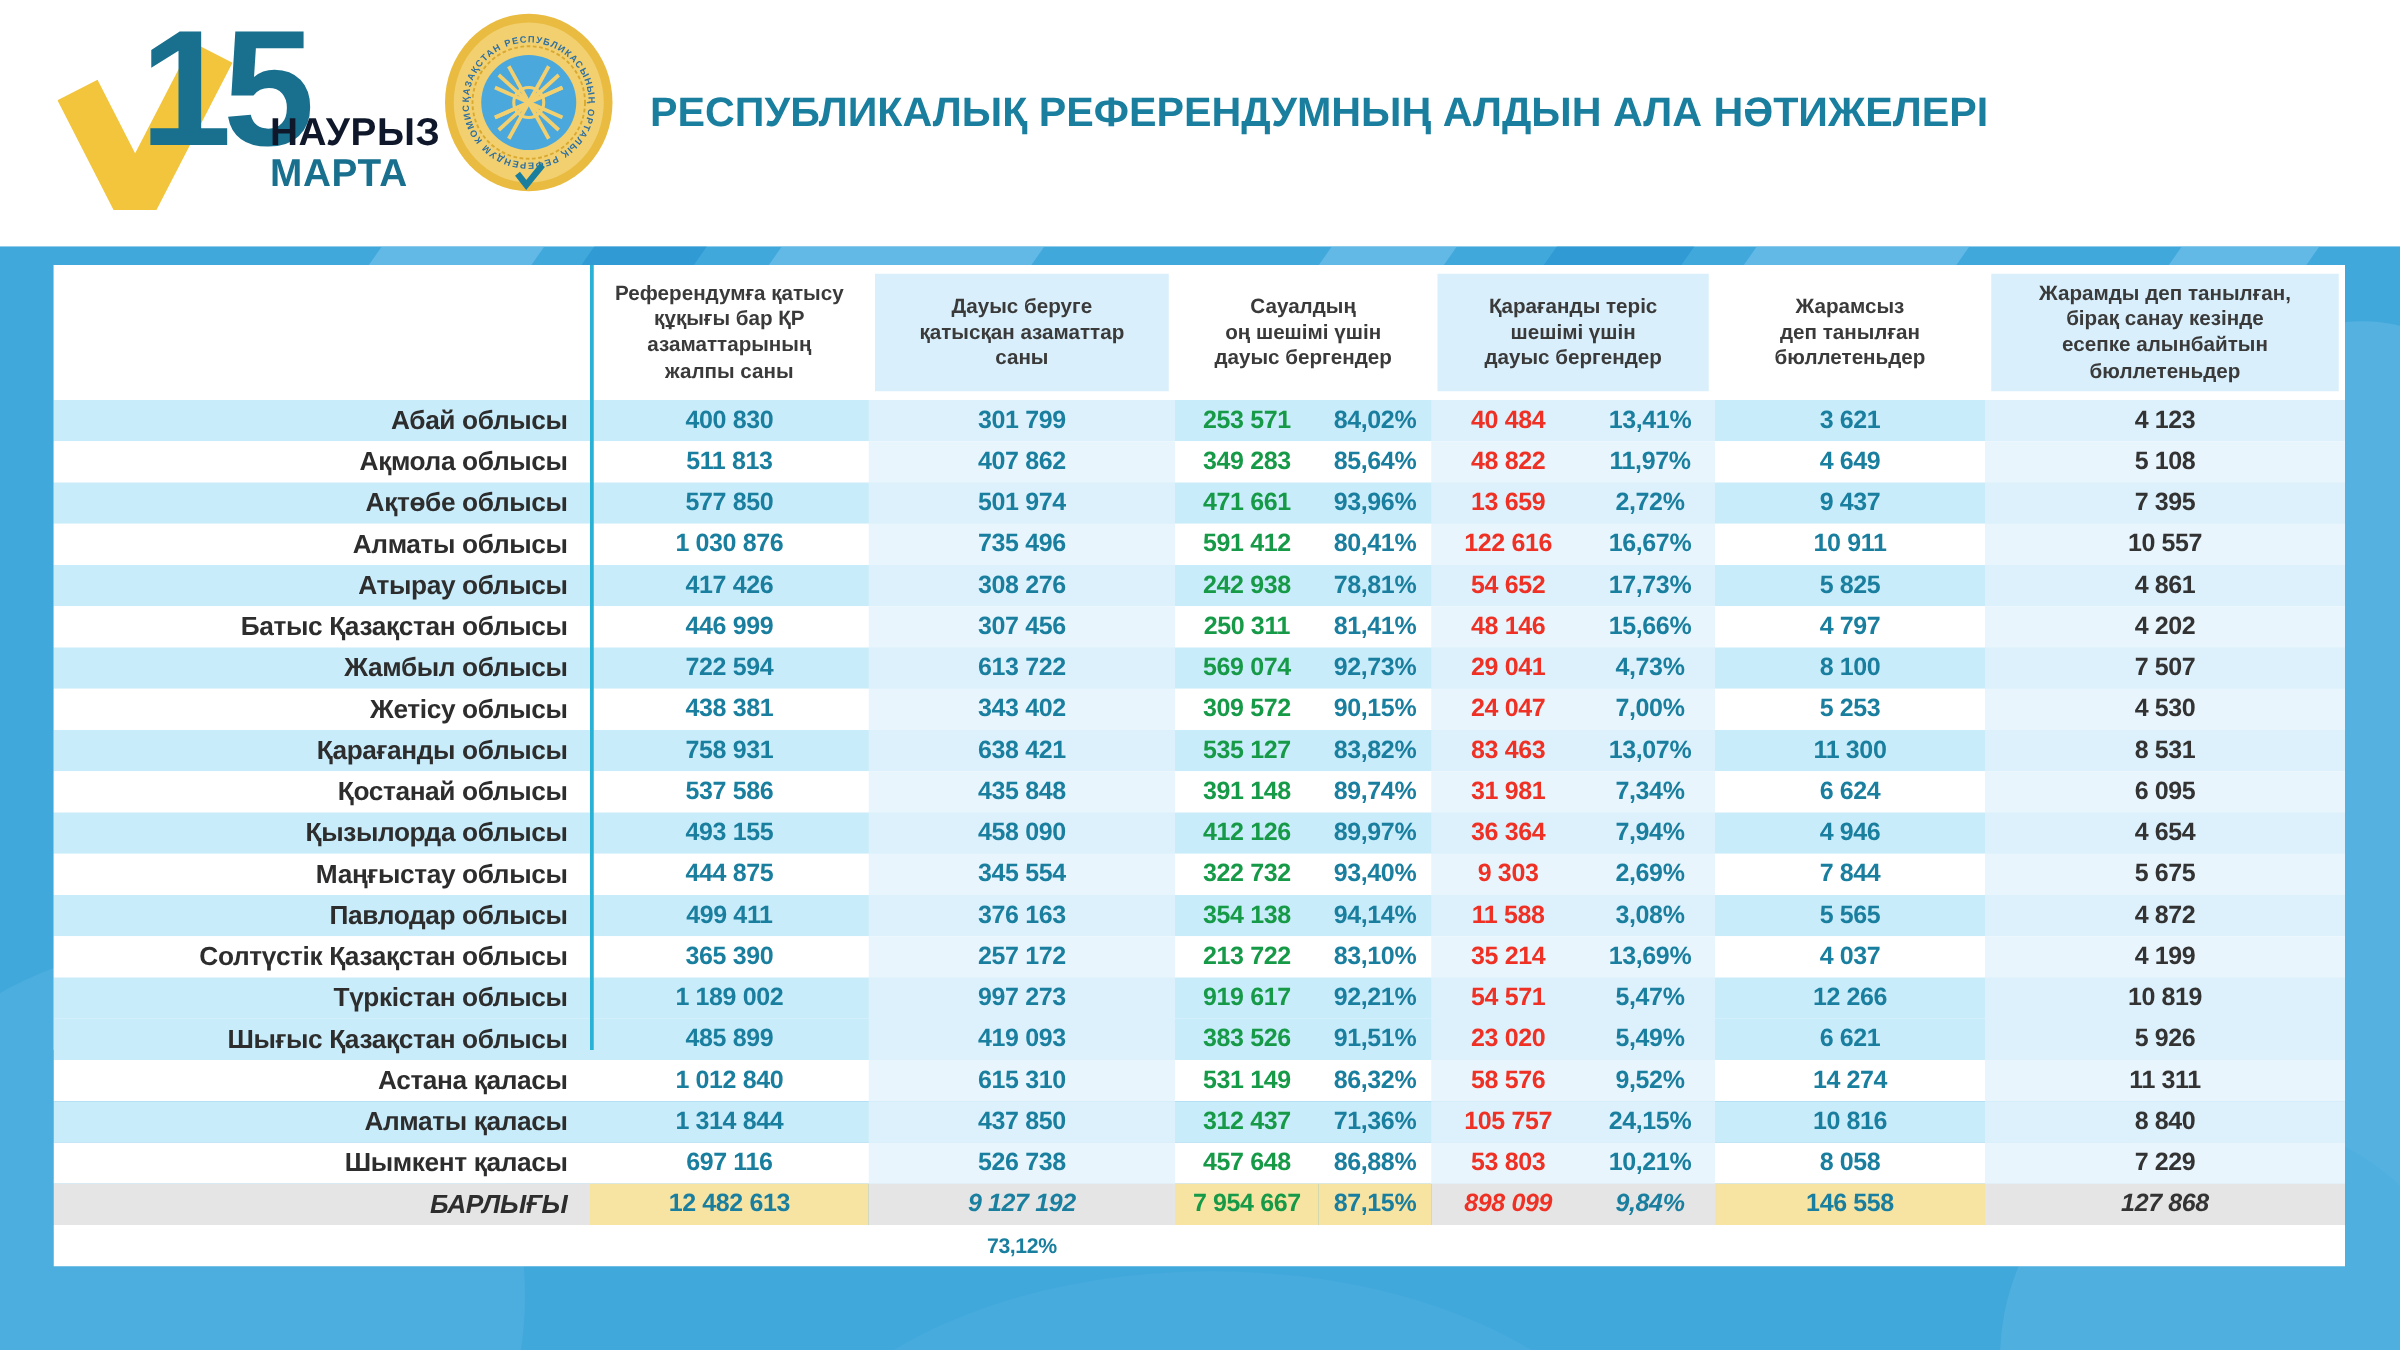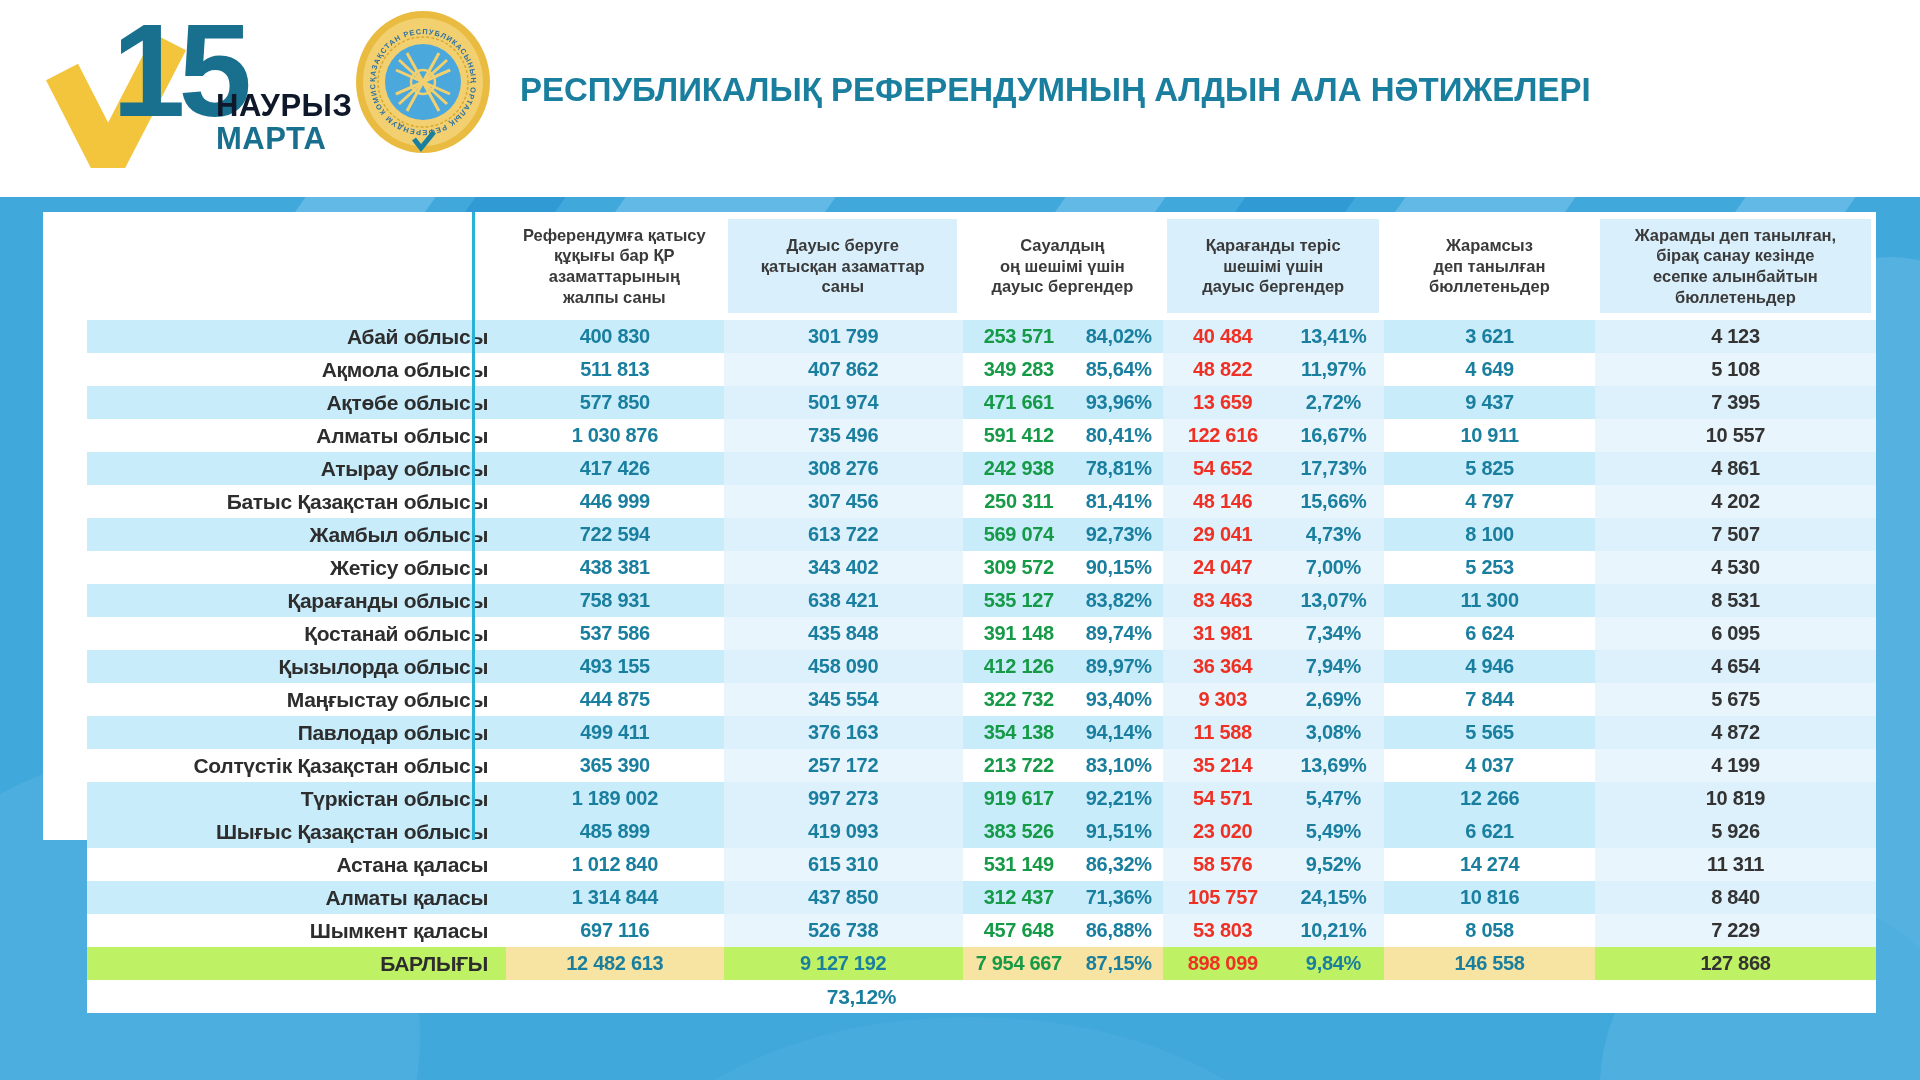--- a/index.html
+++ b/index.html
@@ -23,21 +23,21 @@
   .logo-check { position:absolute; left:46px; top:28px; }
   .logo-day { position:absolute; left:112px; top:-8px; font-size:132px; font-weight:bold; color:#19708e; letter-spacing:-7px; line-height:1.2; }
   .logo-line1 { position:absolute; left:216px; top:88px; font-size:31px; font-weight:bold; color:#0f172a; letter-spacing:0.5px; }
   .logo-line2 { position:absolute; left:216px; top:121px; font-size:31px; font-weight:bold; color:#19708e; letter-spacing:0.5px; }
 
   .emblem { position:absolute; left:352px; top:8px; }
 
   .page-title { position:absolute; left:520px; top:71px; font-size:33px; font-weight:bold; color:#1a7f9e; letter-spacing:0px; }
 
   
-  .card { position:absolute; left:43px; top:212px; width:1833px; height:628px; background:#fff; z-index:3;padding-left:44px; }
+  .card { position:absolute; left:43px; top:212px; width:1833px; height:628px; background:#fff; z-index:3; }
   .vline { position:absolute; left:429px; top:0; bottom:0; width:3px; background:#2ab2d6; z-index:6; }
 
   .thead { display:flex; height:108px; background:#fff; }
   .hcell { display:flex; align-items:center; justify-content:center; }
   .hwrap { width:100%; height:100%; display:flex; align-items:center; justify-content:center;
            text-align:center; font-weight:bold; font-size:16.5px; line-height:1.25; color:#3a3a3a; white-space:pre-line; }
   .hcell.tinted { padding:7px 5px; }
   .hcell.tinted .hwrap { background:#d9effb; }
 
   
@@ -54,25 +54,25 @@
   .trow.odd  { background:#c9ecfa; }
   .trow.even { background:#ffffff; }
   .trow.even .tint { background:#e8f5fd; }
   .trow.odd  .tint { background:#ddf1fc; }
 
   .teal  { color:#1a7f9f; }
   .green { color:#169a47; }
   .red   { color:#ee3124; }
   .dark  { color:#333333; }
 
-  .gold-d { background:#bef264; }
+  .gold-d { background:#e5e5e5;font-style:italic; }
   .gold-l { background:#f7e3a2; }
 
   .trow-turnout { background:#fff; }
-  .turnout { font-size:21px; }
+  .turnout { font-size:17px; }
 </style>
 </head>
 <body>
 
 <div class="stage">
 
   <div class="bg">
     <div class="seg light" style="left:300px;width:130px;"></div>
     <div class="seg dark" style="left:470px;width:90px;"></div>
     <div class="seg light" style="left:620px;width:210px;"></div>

